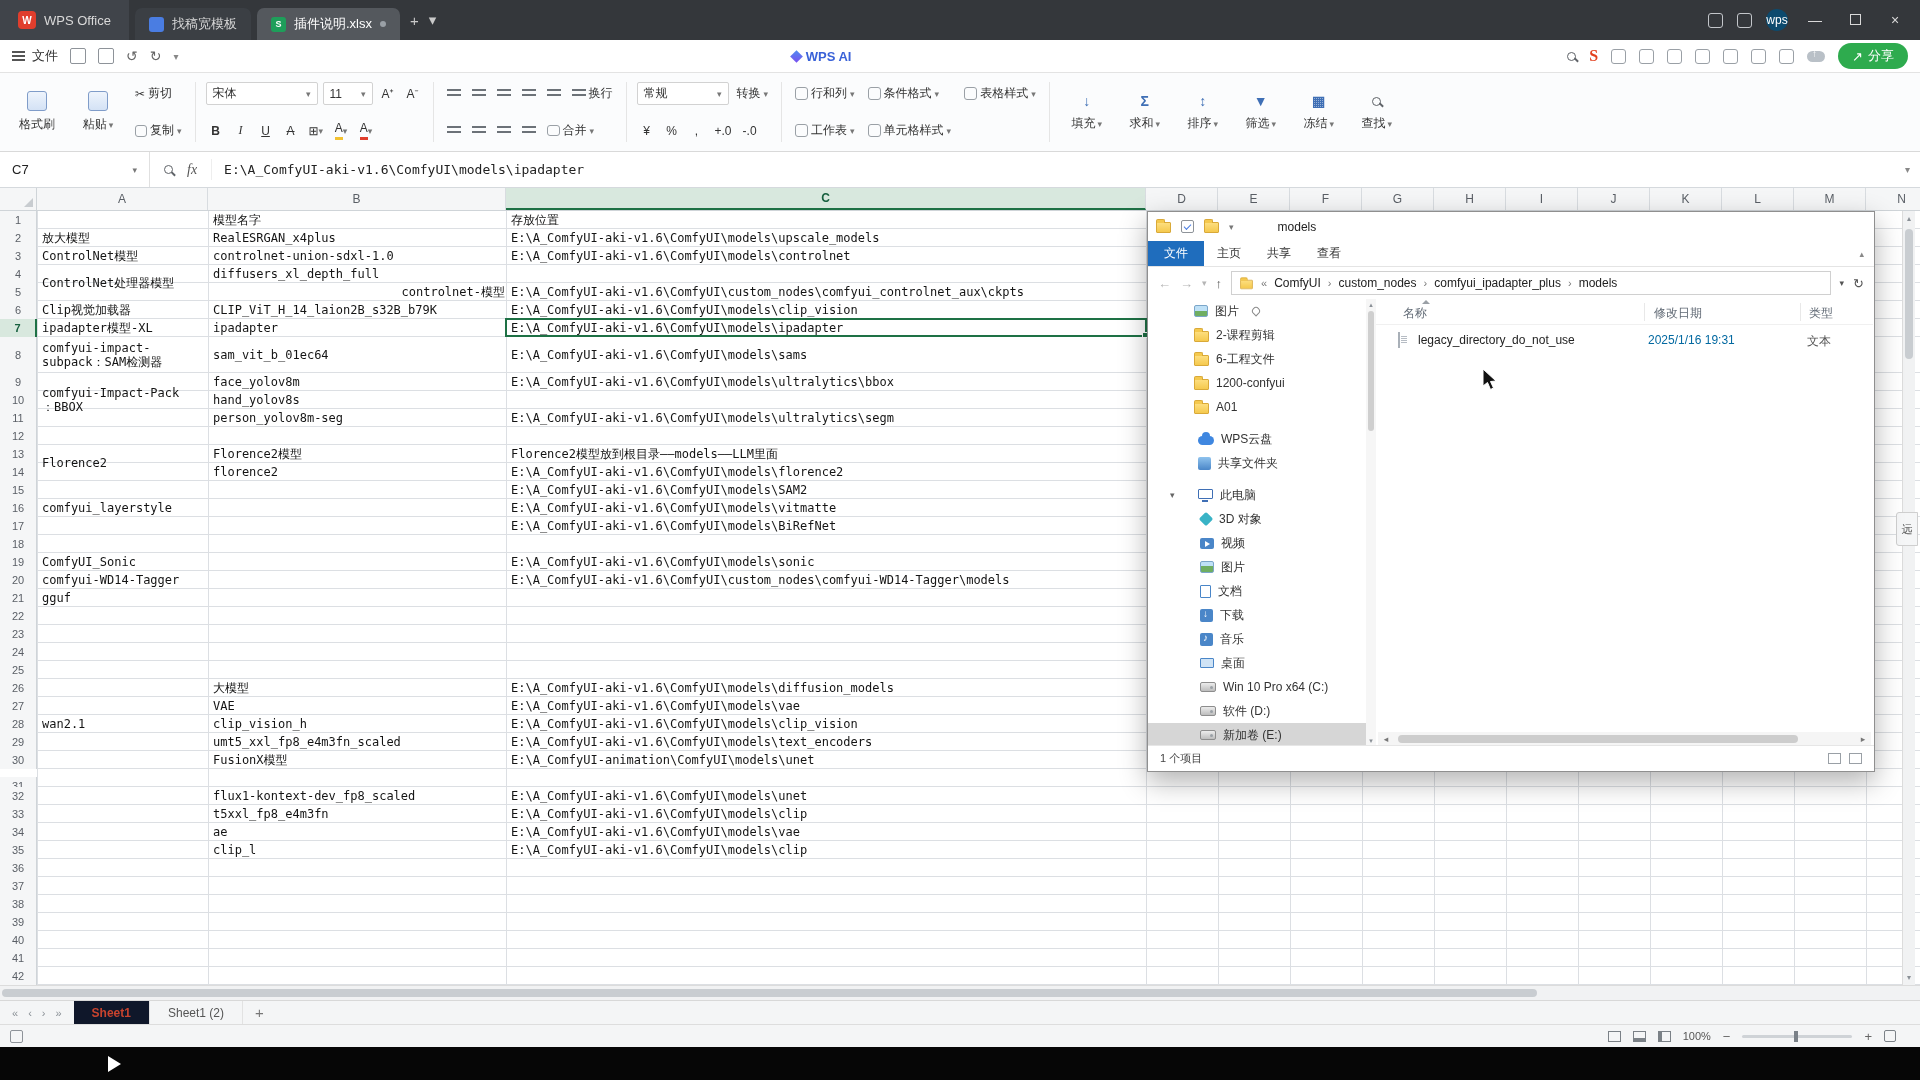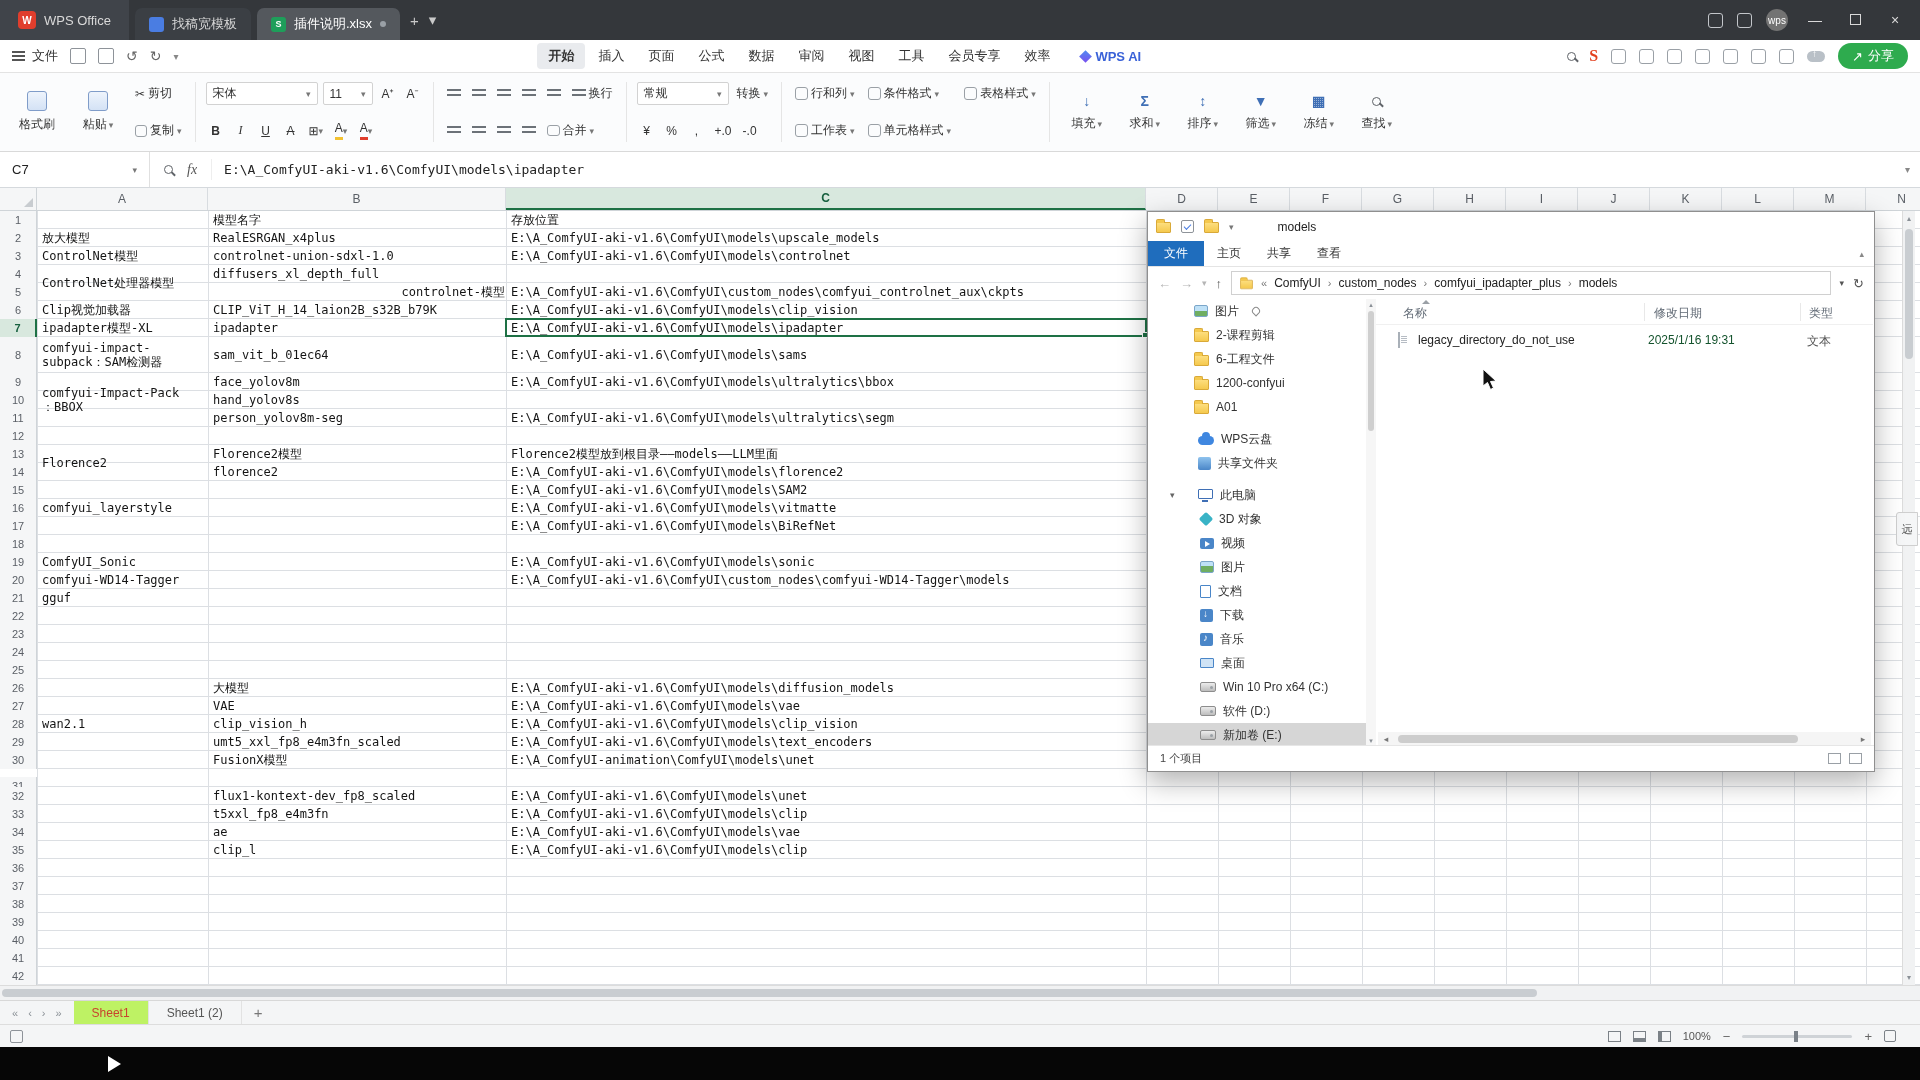--- a/index.html
+++ b/index.html
@@ -13,21 +13,21 @@
   .wps-logo{width:18px;height:18px;background:#e03e2d;border-radius:4px;color:#fff;font-size:10px;font-weight:bold;display:flex;align-items:center;justify-content:center;}
   .tb-tab{display:flex;align-items:center;gap:8px;height:32px;margin-left:6px;margin-top:8px;padding:0 14px;background:#3b3f44;border-radius:7px 7px 0 0;max-width:230px;white-space:nowrap;}
   .tb-tab.active{background:#54585d;color:#fff;}
   .ti{width:15px;height:15px;border-radius:3px;display:flex;align-items:center;justify-content:center;font-size:9px;color:#fff;font-weight:bold;}
   .ti-doc{background:#4a7de2;}
   .ti-sheet{background:#1e9e5a;}
   .tb-dot{width:6px;height:6px;border-radius:50%;background:#9aa0a6;}
   .tb-plus,.tb-car{margin-left:10px;font-size:15px;color:#c9c9c9;cursor:default;}
   .tb-right{margin-left:auto;display:flex;align-items:center;gap:14px;padding-right:12px;}
   .wic{width:15px;height:15px;border:1.5px solid #c3c6ca;border-radius:3px;}
-  .avatar{width:22px;height:22px;border-radius:50%;background:#737373;color:#fff;font-size:10px;display:flex;align-items:center;justify-content:center;}
+  .avatar{width:22px;height:22px;border-radius:50%;background:#0c4a6e;color:#fff;font-size:12px;display:flex;align-items:center;justify-content:center;}
   .wbtn{width:26px;text-align:center;font-size:14px;color:#d9d9d9;}
   .wbtn .rsq{display:inline-block;width:11px;height:11px;border:1.5px solid #d9d9d9;}
 
   
   .menubar{position:absolute;left:0;top:40px;width:1920px;height:33px;background:#fff;border-bottom:1px solid #e3e3e3;display:flex;align-items:center;padding:0 12px;gap:12px;font-size:13px;}
   .mb-file{display:flex;align-items:center;gap:7px;color:#333;}
   .burger{display:inline-block;width:13px;height:2px;background:#555;box-shadow:0 4px 0 #555,0 -4px 0 #555;}
   .mico{width:16px;height:16px;border:1.5px solid #8e9399;border-radius:2px;}
   .mico.arr{border:none;font-size:14px;color:#666;width:auto;height:auto;line-height:16px;}
   .mb-car{font-size:10px;color:#888;}
@@ -95,21 +95,21 @@
   .selhandle{position:absolute;right:-3px;bottom:-3px;width:6px;height:6px;background:#1e7145;border:1px solid #fff;}
 
   
   .sh-hscroll{position:absolute;left:0;top:985px;width:1920px;height:15px;background:#f1f2f3;border-top:1px solid #dcdcdc;}
   .sh-thumb{position:absolute;left:2px;top:3px;width:1535px;height:8px;background:#c9cdd1;border-radius:4px;}
 
   
   .stabs{position:absolute;left:0;top:1000px;width:1920px;height:24px;background:#f4f5f6;border-top:1px solid #d8d8d8;display:flex;align-items:center;font-size:12px;color:#555;}
   .snav{display:flex;gap:10px;padding:0 12px;color:#8a9096;font-size:11px;}
   .stab{height:24px;display:flex;align-items:center;padding:0 18px;border-right:1px solid #e2e2e2;}
-  .stab.act{background:#bef264;color:#c8432e;font-weight:normal;}
+  .stab.act{background:#0f172a;color:#c8432e;font-weight:bold;}
   .stab-add{padding:0 12px;font-size:15px;color:#777;}
 
   
   .sbar{position:absolute;left:0;top:1024px;width:1920px;height:23px;background:#f4f5f6;border-top:1px solid #ddd;display:flex;align-items:center;padding:0 10px;font-size:11px;color:#555;}
   .sb-ic{width:13px;height:13px;border:1.5px solid #8e9399;border-radius:2px;}
   .sb-right{margin-left:auto;display:flex;align-items:center;gap:12px;padding-right:14px;padding-left:32px;}
   .vw{width:13px;height:11px;border:1.5px solid #7b8187;}
   .vw.v2{border-bottom-width:4px;} .vw.v3{border-left-width:4px;}
   .zbtn{font-size:13px;color:#666;}
   .zslider{width:110px;height:3px;background:#cfd3d7;border-radius:2px;position:relative;}
@@ -174,21 +174,21 @@
   .fhead{position:relative;height:26px;color:#616a75;font-size:12px;border-bottom:1px solid #f0f0f0;}
   .fh{position:absolute;top:6px;}
   .fh-name{left:27px;} .fh-date{left:278px;} .fh-type{left:433px;}
   .fh-sep{position:absolute;top:4px;width:1px;height:18px;background:#e8e8e8;}
   .fsort{position:absolute;left:46px;top:1px;border-left:4px solid transparent;border-right:4px solid transparent;border-bottom:4px solid #9aa0a6;}
   .frow{position:relative;height:22px;margin-top:5px;}
   .fic{position:absolute;left:22px;top:3px;}
   .ic-file{width:11px;height:14px;background:#fff;border:1px solid #a9b0b8;position:relative;}
   .ic-file::before{content:"";position:absolute;left:2px;top:3px;width:6px;height:1px;background:#b6bcc4;box-shadow:0 2px 0 #b6bcc4,0 4px 0 #b6bcc4,0 6px 0 #b6bcc4;}
   .fname{position:absolute;left:42px;top:3px;color:#222;}
-  .fdate{position:absolute;left:272px;top:3px;color:#14532d;}
+  .fdate{position:absolute;left:272px;top:3px;color:#0369a1;}
   .ftype{position:absolute;left:431px;top:3px;color:#555;}
   .ex-hs{position:absolute;left:230px;right:3px;top:520px;height:14px;background:#f5f5f5;display:flex;align-items:center;}
   .ex-hs-ar{width:16px;text-align:center;font-size:9px;color:#777;}
   .ex-hs-track{position:relative;flex:1;height:100%;}
   .ex-hs-thumb{position:absolute;left:4px;top:3px;width:400px;height:8px;background:#cdcdcd;border-radius:4px;}
   .ex-status{position:absolute;left:0;right:0;bottom:0;height:26px;border-top:1px solid #e6e6e6;display:flex;align-items:center;padding:0 12px;font-size:11px;color:#444;background:#fff;}
   .ex-status-right{margin-left:auto;display:flex;gap:8px;}
   .evw{width:13px;height:11px;border:1.5px solid #9aa0a6;}
 
   .cursor{position:absolute;left:1482px;top:368px;z-index:99;pointer-events:none;}
@@ -228,32 +228,20 @@
     <div class="mb-file">
       <span class="burger"></span>
       <span>文件</span>
     </div>
     <span class="mico"></span>
     <span class="mico"></span>
     <span class="mico arr">↺</span>
     <span class="mico arr">↻</span>
     <span class="mb-car">▾</span>
     <span class="sp1"></span>
-    <div class="mb-tabs" id="mb-tabs">
-        <div class="mbtab act">开始</div>
-        <div class="mbtab">插入</div>
-        <div class="mbtab">页面</div>
-        <div class="mbtab">公式</div>
-        <div class="mbtab">数据</div>
-        <div class="mbtab">审阅</div>
-        <div class="mbtab">视图</div>
-        <div class="mbtab">工具</div>
-        <div class="mbtab">会员专享</div>
-        <div class="mbtab">效率</div>
-      </div>
     <div class="ai-chip">
       <span class="ai-d"></span>
       <span>WPS AI</span>
     </div>
     <span class="sp2"></span>
     <div class="mb-right">
       <span class="mag"></span>
       <span class="docer-s">S</span>
       <span class="wic2"></span>
       <span class="wic2"></span>

